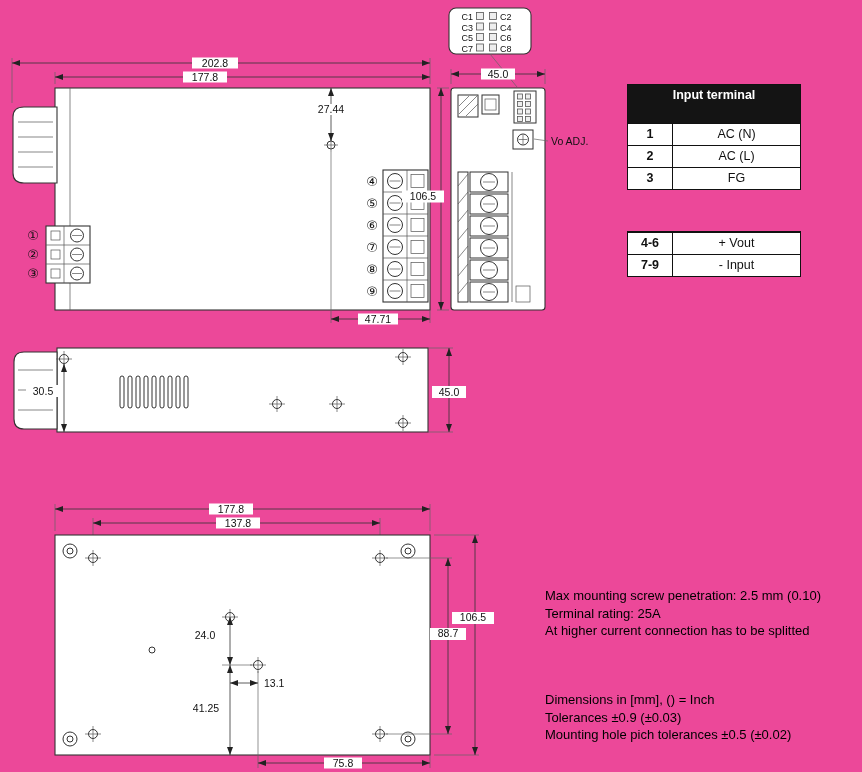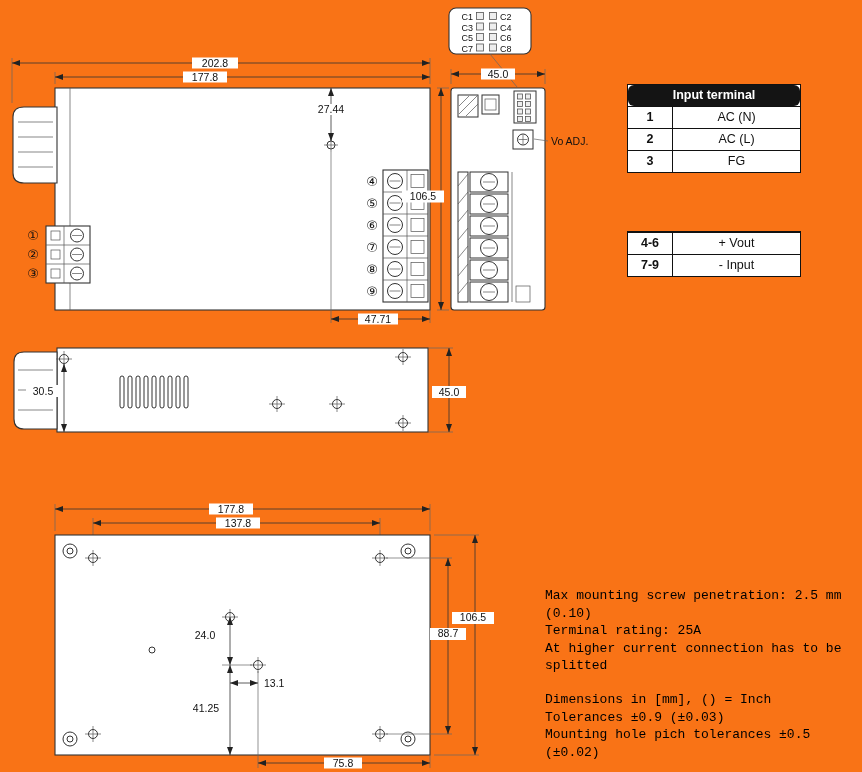--- a/index.html
+++ b/index.html
@@ -1,16 +1,16 @@
 <!DOCTYPE html>
 <html><head>
 <meta charset="utf-8">
 <style>
   html,body{margin:0;padding:0;background:#fff;}
-  #canvas{position:relative;width:862px;height:772px;background:#f97316;overflow:hidden;
+  #canvas{position:relative;width:862px;height:772px;background:#ec4899;overflow:hidden;
           font-family:"Liberation Sans",sans-serif;}
   #drawing{position:absolute;left:0;top:0;}
 
   
   .o  {fill:#fff;stroke:#333;stroke-width:1.1;}
   .o2 {fill:none;stroke:#333;stroke-width:1;}
   .t  {fill:none;stroke:#555;stroke-width:.7;}
   .pin{fill:#eee;stroke:#555;stroke-width:.8;}
   .dim{stroke:#333;stroke-width:.8;fill:none;}
   .ext{stroke:#666;stroke-width:.7;fill:none;}
@@ -19,28 +19,28 @@
   .mid{text-anchor:middle;}
   .end{text-anchor:end;}
   .lbl{font:13px "DejaVu Sans",sans-serif;fill:#111;text-anchor:middle;}
   .small{font:9px "Liberation Sans",sans-serif;fill:#111;}
   .note-lbl{font:10.5px "Liberation Sans",sans-serif;fill:#111;}
 
   
   .ttable{position:absolute;width:172px;border:1px solid #111;background:#fff;
           font-family:"Liberation Sans",sans-serif;font-size:12.5px;color:#111;}
   .thead{background:#141414;color:#fff;font-weight:bold;text-align:center;
-         height:21px;line-height:21px;font-size:12.5px;border-radius:6px;}
+         height:38px;line-height:21px;font-size:12.5px;}
   .trow{display:flex;height:21px;line-height:21px;border-top:1px solid #111;}
   .tnum{width:44px;border-right:1px solid #111;text-align:center;font-weight:bold;}
   .tval{flex:1;text-align:center;}
 
   
   .notes{position:absolute;width:317px;font-size:13px;line-height:17.5px;color:#000;
-         font-family:Liberation Mono, monospace;}
+         font-family:Liberation Sans, sans-serif;}
 </style>
 </head>
 <body>
 
 <div id="canvas">
 
 <svg id="drawing" width="862" height="772" viewBox="0 0 862 772">
   <defs>
     <marker id="ah" viewBox="0 0 10 10" refX="9" refY="5" markerWidth="9" markerHeight="9" orient="auto-start-reverse" markerUnits="userSpaceOnUse">
       <path d="M0,1.6 L9,5 L0,8.4 z" fill="#222"></path>

